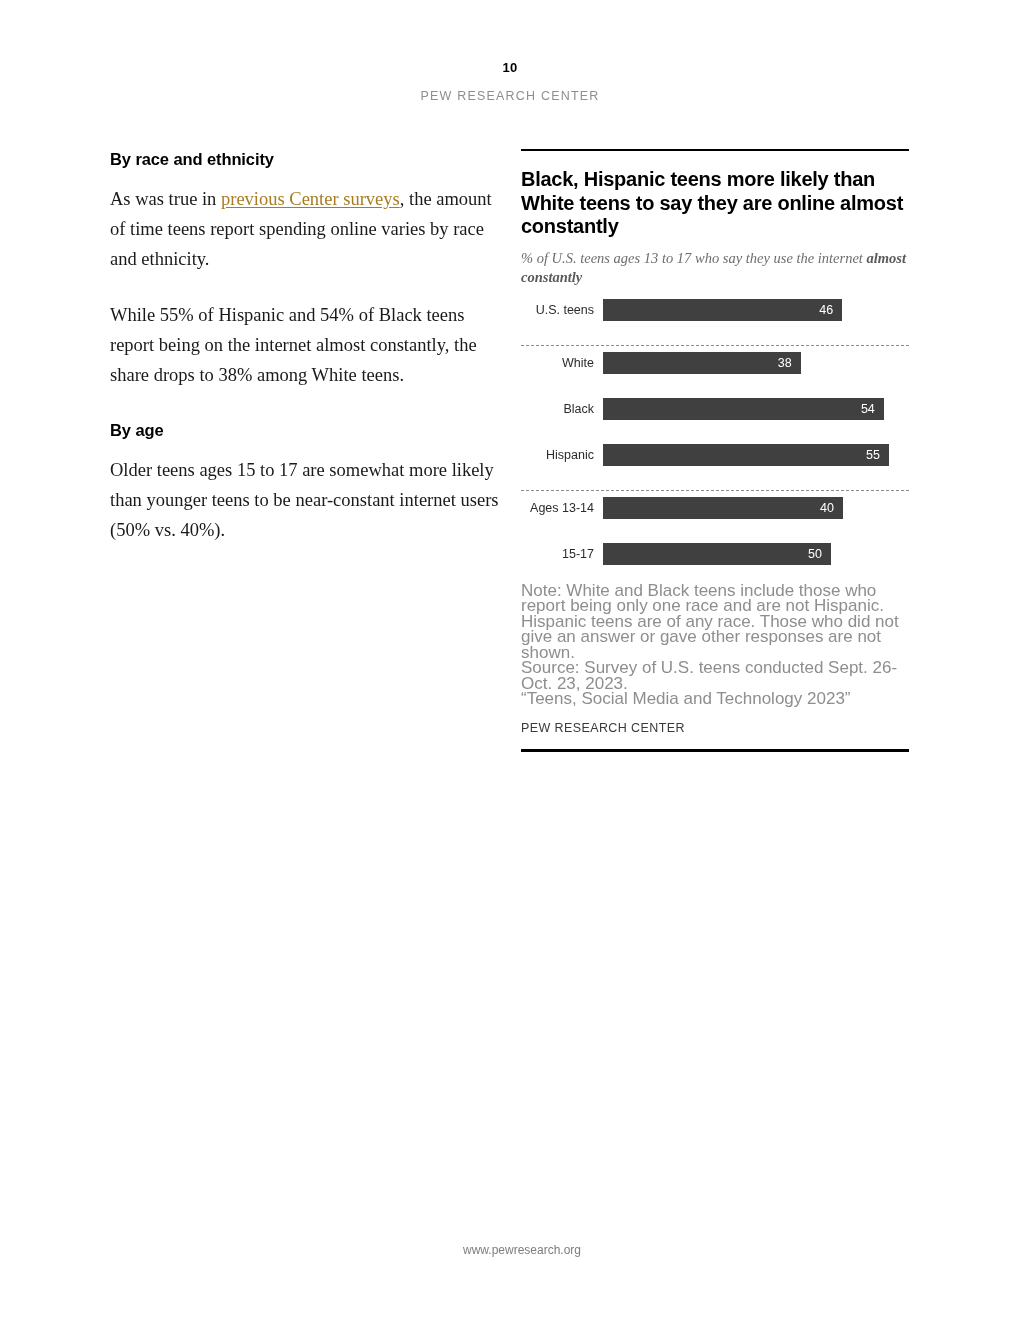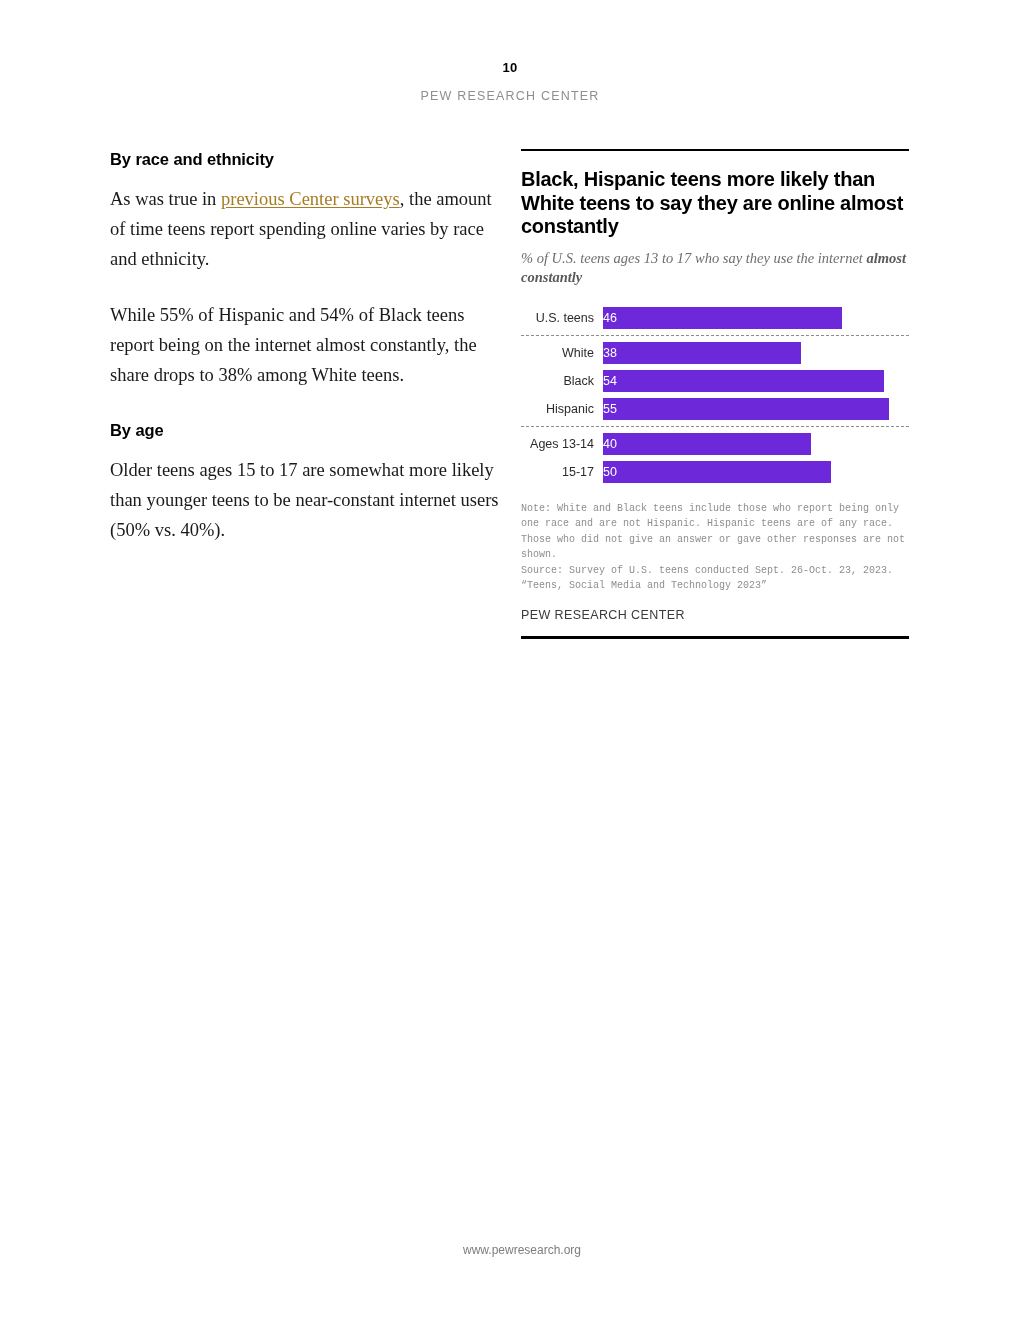--- a/index.html
+++ b/index.html
@@ -107,21 +107,21 @@
     color: #000000;
     letter-spacing: -0.25px;
     margin: 0 0 10px 0;
   }
   .fig-subtitle {
     font-family: "Liberation Serif", serif;
     font-style: italic;
     font-size: 14.5px;
     line-height: 19px;
     color: #6d6d6d;
-    margin: 0 0 20px 0;
+    margin: 0 0 12px 0;
   }
   .fig-subtitle b {
     font-weight: bold;
     font-style: italic;
     color: #5a5a5a;
   }
 
   
   .chart {
     position: relative;
@@ -129,58 +129,59 @@
   }
   .sep {
     height: 0;
     border-top: 1.5px dashed #8c8c8c;
     margin: 6px 0 6px 0;
   }
   .bar-row {
     display: flex;
     align-items: center;
     height: 22px;
-    margin-bottom: 6px;
+    margin-bottom: 24px;
   }
   .bar-row:last-child { margin-bottom: 0; }
   .bar-label {
     width: 82px;
     flex: 0 0 82px;
     text-align: right;
     padding-right: 9px;
     box-sizing: border-box;
     font-family: "Liberation Sans", sans-serif;
     font-size: 12.5px;
     color: #2b2b2b;
     white-space: nowrap;
   }
   .bar-track {
     position: relative;
     flex: 1 1 auto;
     height: 22px;
   }
   .bar-fill {
     height: 22px;
-    background: #6d28d9;
+    background: #404040;
     display: flex;
     align-items: center;
+    justify-content: flex-end;
     box-sizing: border-box;
     padding-right: 9px;
   }
   .bar-value {
     font-family: "Liberation Sans", sans-serif;
     font-size: 12.5px;
     color: #ffffff;
   }
 
   
   .fig-notes {
     margin-top: 18px;
-    font-family: Liberation Mono, monospace;
-    font-size: 10px;
+    font-family: Liberation Sans, sans-serif;
+    font-size: 17px;
     line-height: 15.5px;
     color: #8e8e8e;
   }
   .fig-notes p { margin: 0; }
   .fig-credit {
     margin-top: 14px;
     font-family: "Liberation Sans", sans-serif;
     font-size: 12.5px;
     color: #3a3a3a;
     letter-spacing: 0.4px;
@@ -265,21 +266,21 @@
             <span class="bar-value">55</span>
           </div>
         </div>
       </div>
 
       <div class="sep"></div>
 
       <div class="bar-row">
         <div class="bar-label">Ages 13-14</div>
         <div class="bar-track">
-          <div class="bar-fill" style="width: 208px;">
+          <div class="bar-fill" style="width: 240px;">
             <span class="bar-value">40</span>
           </div>
         </div>
       </div>
 
       <div class="bar-row">
         <div class="bar-label">15-17</div>
         <div class="bar-track">
           <div class="bar-fill" style="width: 228px;">
             <span class="bar-value">50</span>

